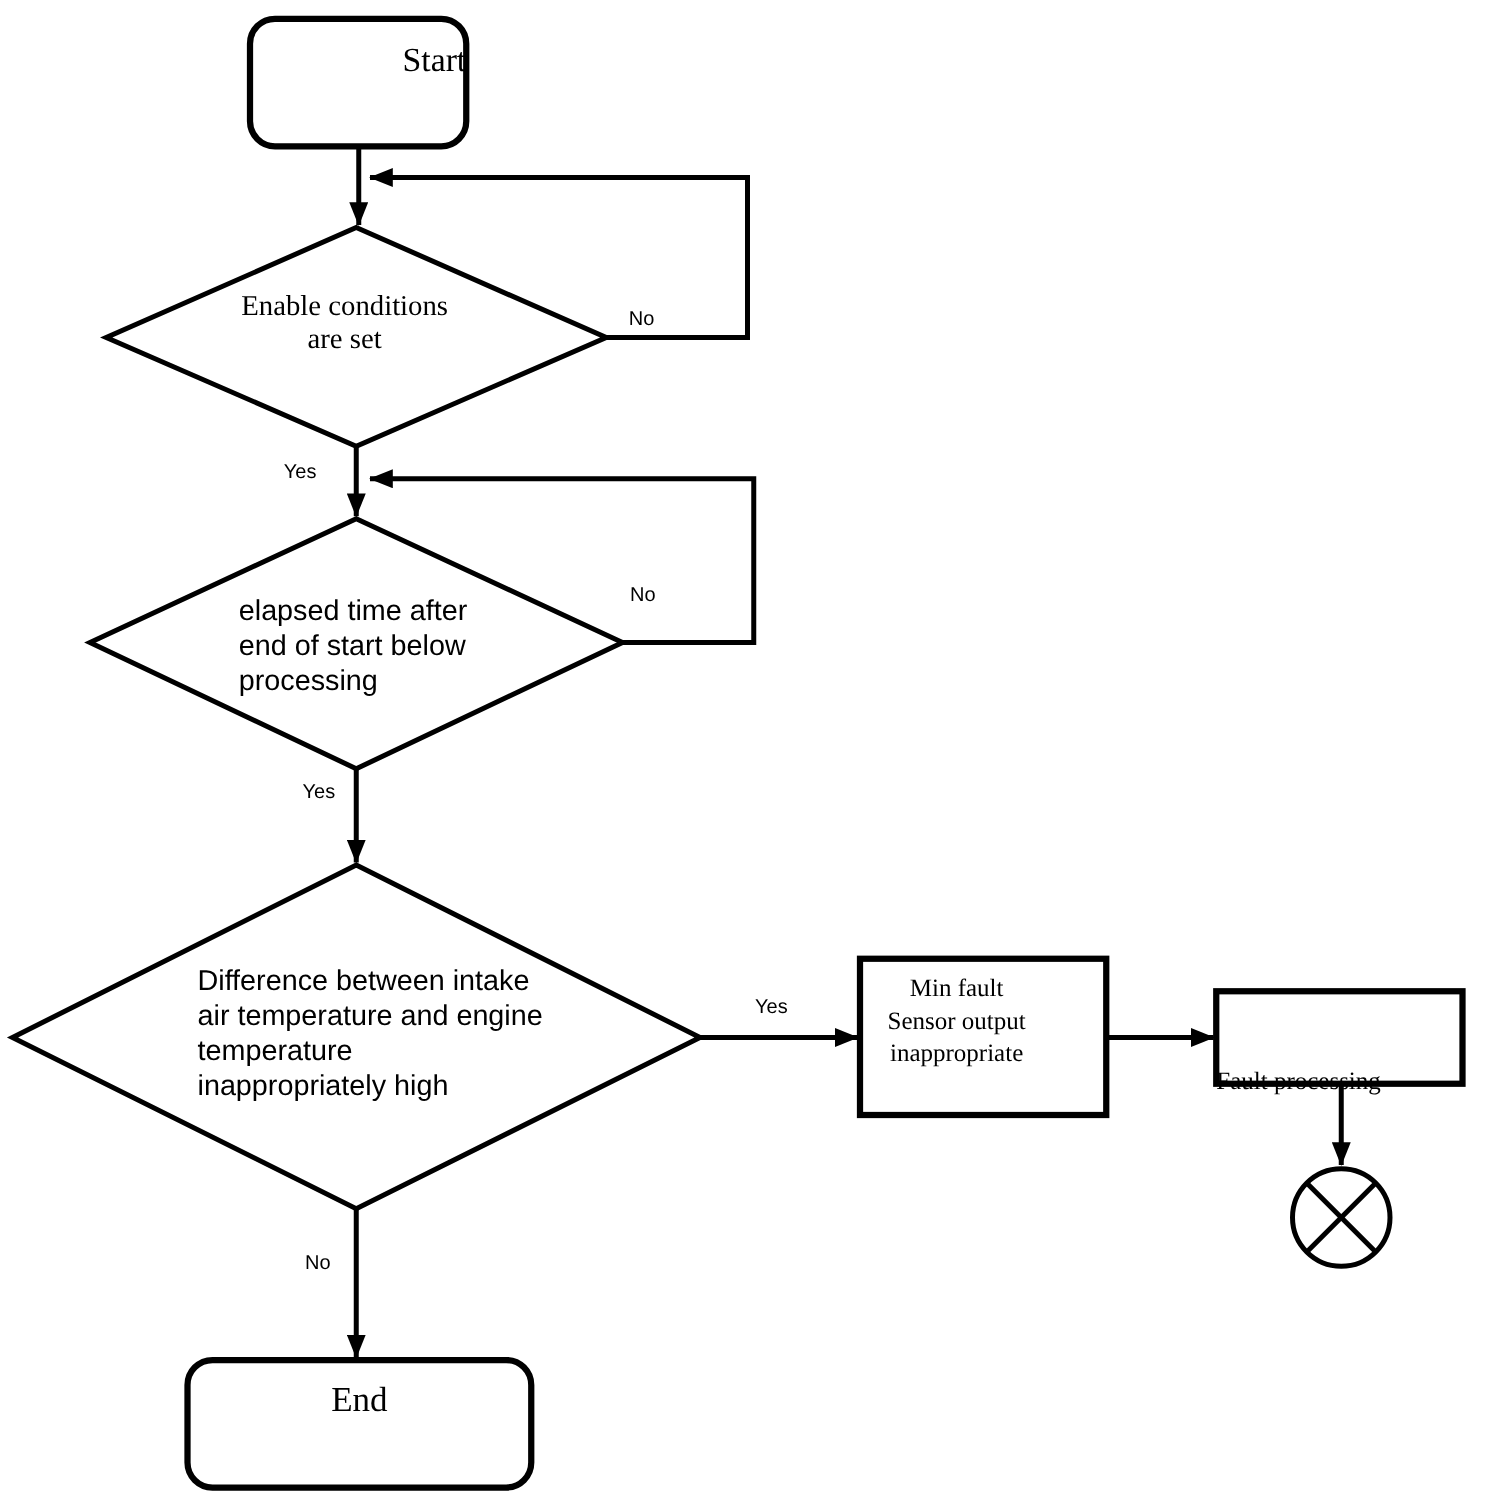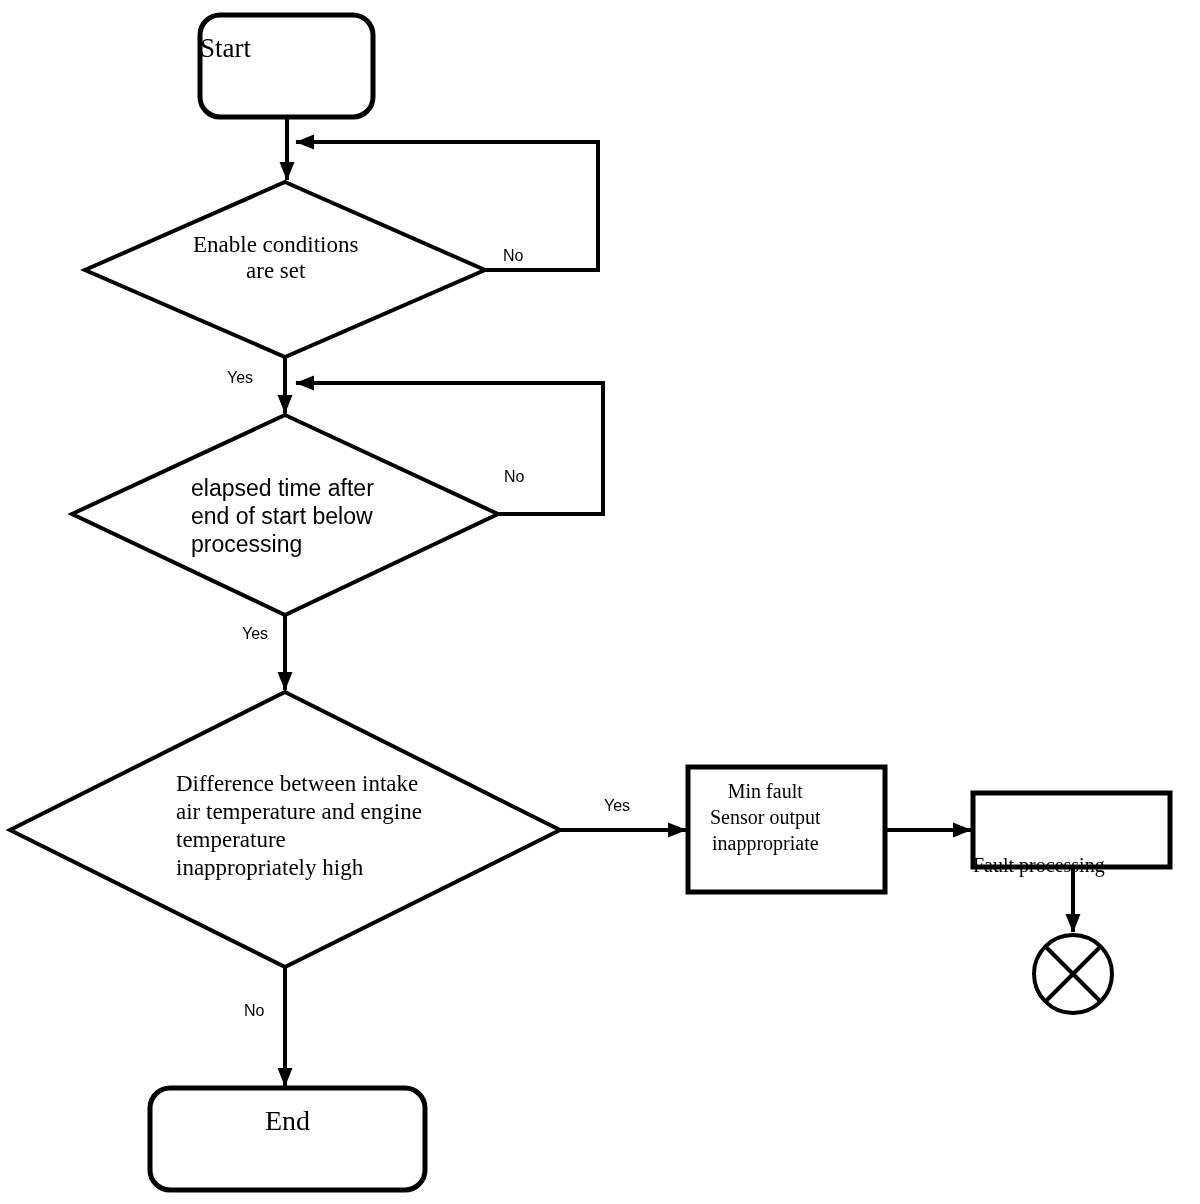--- a/index.html
+++ b/index.html
@@ -39,21 +39,21 @@
   }
   .node-text-sans {
     font-size: 23px;
     line-height: 28px;
   }
   .edge-label {
     font-size: 16px;
   }
   .title-label {
     font-size: 27px;
-    text-align: left;
+    text-align: right;
   }
 </style>
 </head>
 <body>
 
 <div id="stage">
 
   <svg width="1200" height="1204" viewBox="0 0 1200 1204">
     <defs>
       <marker id="arrow" viewBox="0 0 10 8" refX="9.6" refY="4" markerWidth="19" markerHeight="15.2" orient="auto" markerUnits="userSpaceOnUse">
@@ -114,21 +114,21 @@
   <div class="lbl sans node-text-sans" style="left:191px; top:474px;">
     <div>elapsed time after</div>
     <div>end of start below</div>
     <div>processing</div>
   </div>
 
   <div class="lbl sans edge-label" style="left:504px; top:468px;">No</div>
 
   <div class="lbl sans edge-label" style="left:242px; top:625px;">Yes</div>
 
-  <div class="lbl sans node-text-sans" style="left:176px; top:770px;font-family:Liberation Serif, serif;">
+  <div class="lbl sans node-text-sans" style="left:158px; top:770px;">
     <div>Difference between intake</div>
     <div>air temperature and engine</div>
     <div>temperature</div>
     <div>inappropriately high</div>
   </div>
 
   <div class="lbl sans edge-label" style="left:604px; top:797px;">Yes</div>
 
   <div class="lbl sans edge-label" style="left:244px; top:1002px;">No</div>
 

